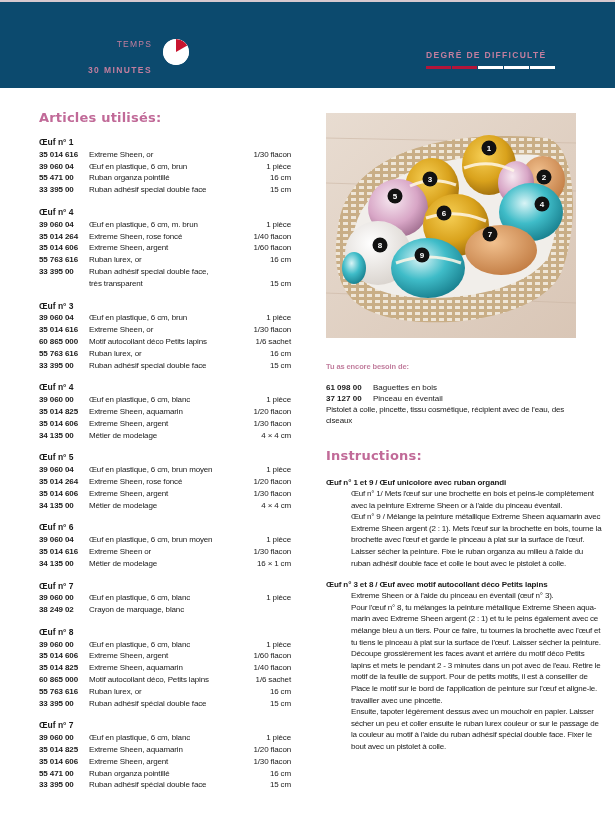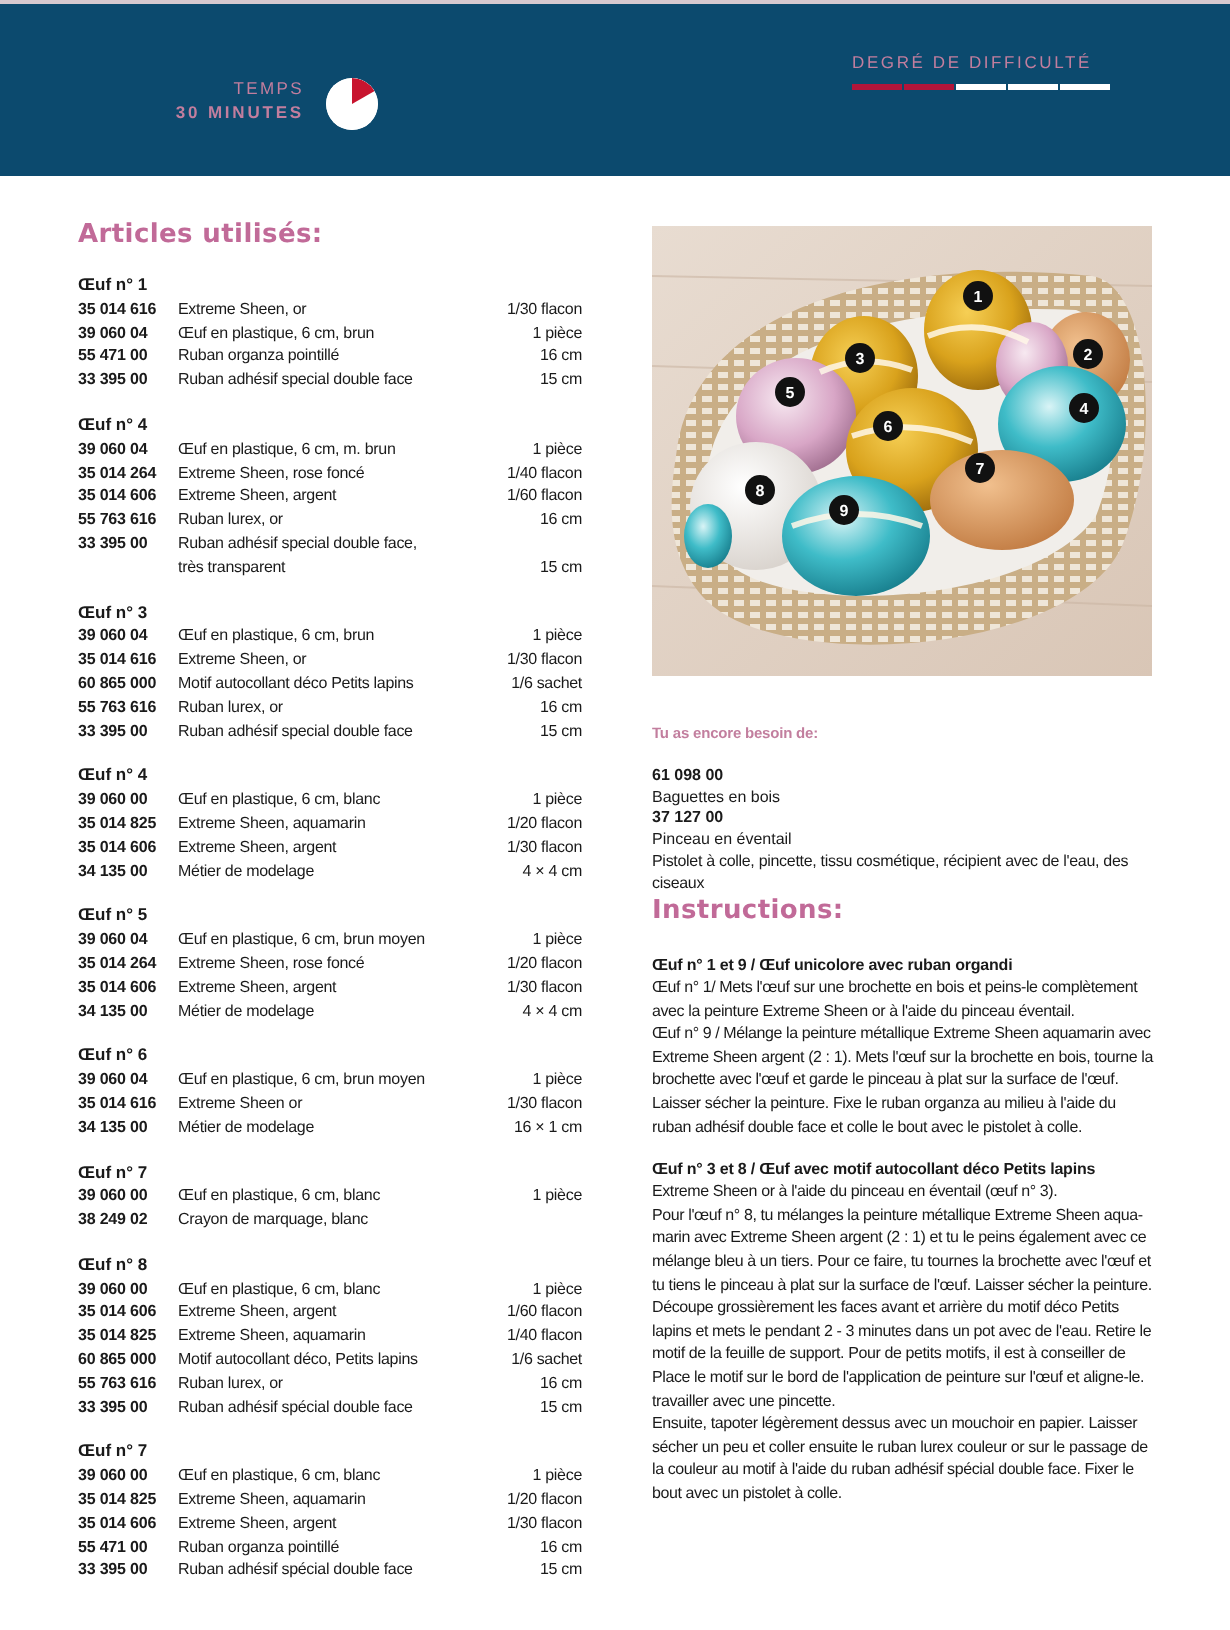--- a/index.html
+++ b/index.html
@@ -3,53 +3,53 @@
 <meta charset="utf-8">
 <style>
   * { box-sizing: border-box; margin: 0; padding: 0; }
   html, body { width: 615px; height: 815px; background: #ffffff; overflow: hidden; }
   body { font-family: "Liberation Sans", sans-serif; color: #1a1a1a; position: relative; }
 
   .topline { position: absolute; left: 0; top: 0; width: 615px; height: 2px; background: #d7c9cf; }
   .header { position: absolute; left: 0; top: 2px; width: 615px; height: 86px; background: #0c4a6e; }
   .time-block { position: absolute; right: 463px; top: 37px; text-align: right; }
   .time-label { font-size: 8.5px; letter-spacing: 1.2px; color: #c27e9e; font-weight: normal; }
-  .time-value { font-size: 8.5px; letter-spacing: 1.4px; color: #c27e9e; font-weight: bold; margin-top: 2px; }
+  .time-value { font-size: 8.5px; letter-spacing: 1.4px; color: #c27e9e; font-weight: bold; margin-top: 16px; }
   .clock { position: absolute; left: 163px; top: 37px; width: 26px; height: 26px; border-radius: 50%; background: #ffffff; overflow: hidden; }
   .clock svg { position: absolute; left: 0; top: 0; }
 
-  .difficulty { position: absolute; left: 426px; top: 24px; }
+  .difficulty { position: absolute; left: 426px; top: 48px; font-weight: bold; }
   .difficulty-label { font-size: 8.5px; letter-spacing: 1.3px; color: #c27e9e; }
   .difficulty-bars { display: flex; gap: 1px; margin-top: 6px; }
   .difficulty-bar { width: 25px; height: 3px; background: #ffffff; }
   .difficulty-bar.on { background: #b2153a; }
 
   .section-title { font-family: "DejaVu Sans", sans-serif; font-weight: bold; color: #c16a98; font-size: 13px; letter-spacing: 0.2px; }
 
   .left-col { position: absolute; left: 39px; top: 110px; width: 252px; }
   .left-col .section-title { margin-bottom: 12px; }
   .egg-group { margin-bottom: 11px; }
   .egg-title { font-family: "Liberation Sans", sans-serif; font-weight: bold; font-size: 8.5px; height: 11.8px; line-height: 11.8px; }
   .item-row { display: flex; font-size: 8px; height: 11.8px; line-height: 11.8px; font-family: "Liberation Sans", sans-serif; }
   .item-code { width: 50px; font-weight: bold; white-space: nowrap; letter-spacing: -0.1px; }
   .item-desc { flex: 1; white-space: nowrap; letter-spacing: -0.15px; }
   .item-qty { white-space: nowrap; letter-spacing: -0.15px; }
   .photo { position: absolute; left: 326px; top: 113px; width: 250px; height: 225px; overflow: hidden; background: #e9ddd2; }
 
   .need { position: absolute; left: 326px; top: 362px; width: 262px; }
   .need-title { font-size: 7.5px; font-weight: bold; color: #c27e9e; letter-spacing: -0.1px; margin-bottom: 12px; }
-  .need-row { display: flex; font-size: 8px; line-height: 10.5px; flex-direction: column; }
+  .need-row { display: flex; font-size: 8px; line-height: 10.5px; }
   .need-code { width: 47px; font-weight: bold; }
   .need-extra { font-size: 8px; line-height: 11px; letter-spacing: -0.15px; }
 
   .instructions { position: absolute; left: 326px; top: 448px; width: 262px; }
   .instructions .section-title { margin-bottom: 14px; }
   .instr-block { margin-bottom: 10px; }
   .instr-title { font-size: 8px; font-weight: bold; line-height: 11px; letter-spacing: -0.1px; }
-  .instr-line { font-size: 8px; line-height: 11.6px; letter-spacing: -0.2px; white-space: nowrap; }
+  .instr-line { font-size: 8px; line-height: 11.6px; letter-spacing: -0.2px; white-space: nowrap; margin-left: 25px; }
 </style>
 </head>
 <body>
 
 <div class="topline"></div>
 
 <div class="header">
   <div class="time-block">
     <div class="time-label">TEMPS</div>
     <div class="time-value">30 MINUTES</div>

